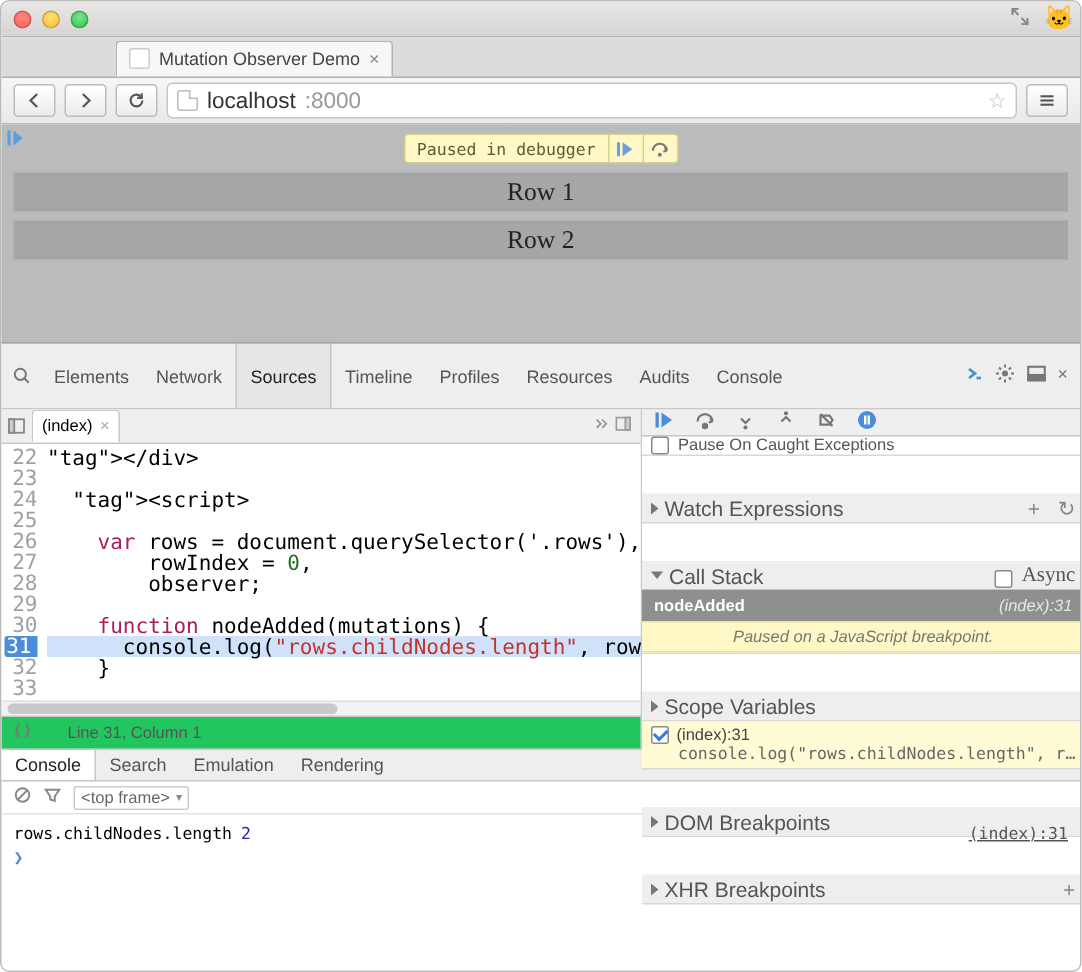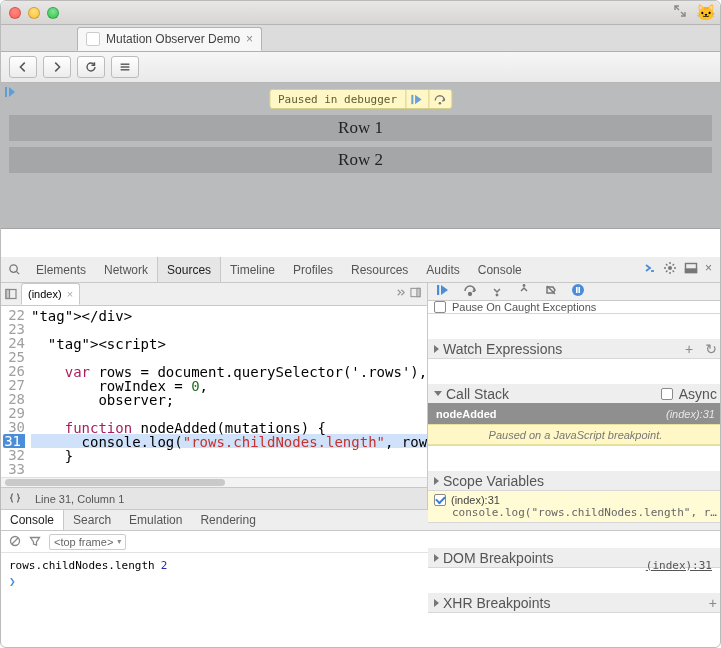--- a/index.html
+++ b/index.html
@@ -40,21 +40,21 @@
   .runstrip svg{width:12px;height:12px;}
   .pausebadge { position:absolute; top:6px; left:50%; transform:translateX(-50%); display:flex; align-items:center; background:#fff8c6; border:1px solid #d6cf86; border-radius:3px; height:20px; }
   .pausebadge span.txt { font-family: Menlo, monospace; font-size:11px; color:#5e5b2d; padding:0 8px;}
   .pausebadge .sep {width:1px; background:#d6cf86; align-self:stretch;}
   .pausebadge .micon{width:22px; display:flex;align-items:center;justify-content:center;color:#6aa0d8;}
   .pausebadge .micon svg{width:13px;height:13px;}
   .rowblk { position:absolute; left:8px; right:8px; height:26px; background:#a5a6a8; display:flex; align-items:center; justify-content:center; font-family:"Times New Roman",serif; font-size:17px; color:#222;}
   .row1 { top: 32px;} .row2 { top: 64px;}
 
   
-  .dtabs { height: 26px; background:#eee; border-bottom:1px solid #c8c8c8; display:flex; align-items:center; font-size:12px; color:#555;margin-top:28px;}
+  .dtabs { height: 44px; background:#eee; border-bottom:1px solid #c8c8c8; display:flex; align-items:center; font-size:12px; color:#555;}
   .dtabs .mag { width:26px; display:flex; justify-content:center;}
   .dtabs .mag svg{width:13px;height:13px;}
   .dtabs .item { padding:0 9px; height:100%; display:flex; align-items:center; cursor:default;}
   .dtabs .item.selected { background:#e6e6e6; border-left:1px solid #c8c8c8; border-right:1px solid #c8c8c8; color:#222;}
   .dtabs .right { margin-left:auto; display:flex; gap:7px; padding-right:8px; color:#6b6b6b;}
   .dtabs .right .blue { color:#4b8dd8; }
   .dtabs .right svg{width:14px;height:14px;}
 
   
   .srcwrap { display:flex; height: 226px;}
@@ -76,38 +76,38 @@
   .gut div{height:14px; line-height:14px;}
   .gut div.exec{ background:#4b8dd8; color:#fff; border-radius:2px 0 0 2px; padding-right:4px; margin-left:2px;}
   .codelines{ flex:1; padding:2px 0 0 2px; overflow-x:hidden; position:relative;}
   .codelines div.ln{height:14px; white-space:pre;}
   .hl{ background:#cfe2f9;}
   .kw{color:#a71d5d;} .str{color:#c6312b;} .num{color:#1f6f1f;}
   .scrollx{height:10px;background:#f3f3f3;border-top:1px solid #e0e0e0; position:relative;}
   .scrollx .thumb{position:absolute;left:4px;top:1px;width:220px;height:7px;background:#c9c9c9;border-radius:4px;}
 
   
-  .codestat{height:22px;border-top:1px solid #c8c8c8;background:#e5e5e5;display:flex;align-items:center;gap:14px;padding:0 8px;color:#555;font-size:11px;}
+  .codestat{height:22px;border-top:1px solid #c8c8c8;background:#22c55e;display:flex;align-items:center;gap:24px;padding:0 8px;color:#555;font-size:11px;}
   .codestat .pretty svg{width:12px;height:12px;}
 
   
   .dbgtb{height:23px;background:#efefef;border-bottom:1px solid #c8c8c8;display:flex;align-items:center;gap:13px;padding:0 8px;color:#6d6d6d;}
   .dbgtb svg{width:14px;height:14px;}
   .dbgtb .blue{color:#4b8dd8;}
   .sect{border-bottom:1px solid #d7d7d7;}
   .sect .hdr{height:19px;background:#eee;display:flex;align-items:center;gap:4px;padding:0 6px;font-size:14px;color:#555;margin-top:25px;}
   .disclosure{width:0;height:0;display:inline-block;}
   .disc-right{border-top:4px solid transparent;border-bottom:4px solid transparent;border-left:5px solid #777;}
   .disc-down{border-left:4px solid transparent;border-right:4px solid transparent;border-top:5px solid #777;}
   .sect .hdr .spacer{flex:1;}
   .sect .hdr .plus,.sect .hdr .reload{color:#888;}
   .poce{height:21px;display:flex;align-items:center;gap:6px;padding:0 6px;font-size:11px;color:#555;border-bottom:1px solid #d7d7d7;}
   .chk{width:12px;height:12px;border:1px solid #8a8a8a;border-radius:2px;background:#fff;display:inline-flex;align-items:center;justify-content:center;}
   .chk.checked::after{content:"";width:7px;height:4px;border-left:2px solid #3a7bd5;border-bottom:2px solid #3a7bd5;transform:rotate(-45deg);margin-top:-2px;}
-  .asyncwrap{margin-left:auto;display:flex;align-items:center;gap:6px;color:#555;}
+  .asyncwrap{margin-left:auto;display:flex;align-items:flex-end;gap:6px;color:#555;font-family:Liberation Serif, serif;}
 
   .cs-frame{height:21px;background:#8f8f8f;color:#fff;display:flex;align-items:center;padding:0 8px;font-size:11px;font-weight:bold;}
   .cs-frame .loc{margin-left:auto;font-weight:normal;color:#e6e6e6;font-style:italic;}
   .cs-msg{height:21px;background:#fff8c6;border-top:1px solid #e9e19e;border-bottom:1px solid #e9e19e;display:flex;align-items:center;justify-content:center;font-style:italic;color:#777;font-size:11px;}
   .bp-item{background:#fffbd5;padding:3px 6px;font-size:11px;color:#444;}
   .bp-item .line2{font-family:Menlo,monospace;color:#666;padding-left:18px;white-space:nowrap;overflow:hidden;text-overflow:ellipsis;}
   .bp-item .row1line{display:flex;align-items:center;gap:5px;}
 
   
   .drawertabs{height:22px;background:#eee;border-top:1px solid #c8c8c8;border-bottom:1px solid #c8c8c8;display:flex;align-items:center;font-size:12px;color:#555;}
@@ -160,20 +160,26 @@
       <svg viewBox="0 0 16 16" fill="none" stroke="currentColor" stroke-width="1.7">
         <path d="M6 3l5 5-5 5"></path>
       </svg>
     </div>
   <div class="tbtn">
       <svg viewBox="0 0 16 16" fill="none" stroke="currentColor" stroke-width="1.6">
         <path d="M12.5 8A4.5 4.5 0 1 1 8 3.5c1.5 0 2.7.7 3.5 1.7"></path>
         <path d="M12 2.5V6h-3.5"></path>
       </svg>
     </div>
+  <div class="omni">
+    <span class="file-ic"></span>
+    <span class="host">localhost</span>
+      <span class="path">:8000</span>
+    <span class="star">☆</span>
+  </div>
   <div class="tbtn">
       <svg viewBox="0 0 16 16" fill="currentColor">
         <rect x="3" y="4" width="10" height="1.6"></rect>
         <rect x="3" y="7.2" width="10" height="1.6"></rect>
         <rect x="3" y="10.4" width="10" height="1.6"></rect>
       </svg>
     </div>
 </div>
 
 <div class="viewport">

